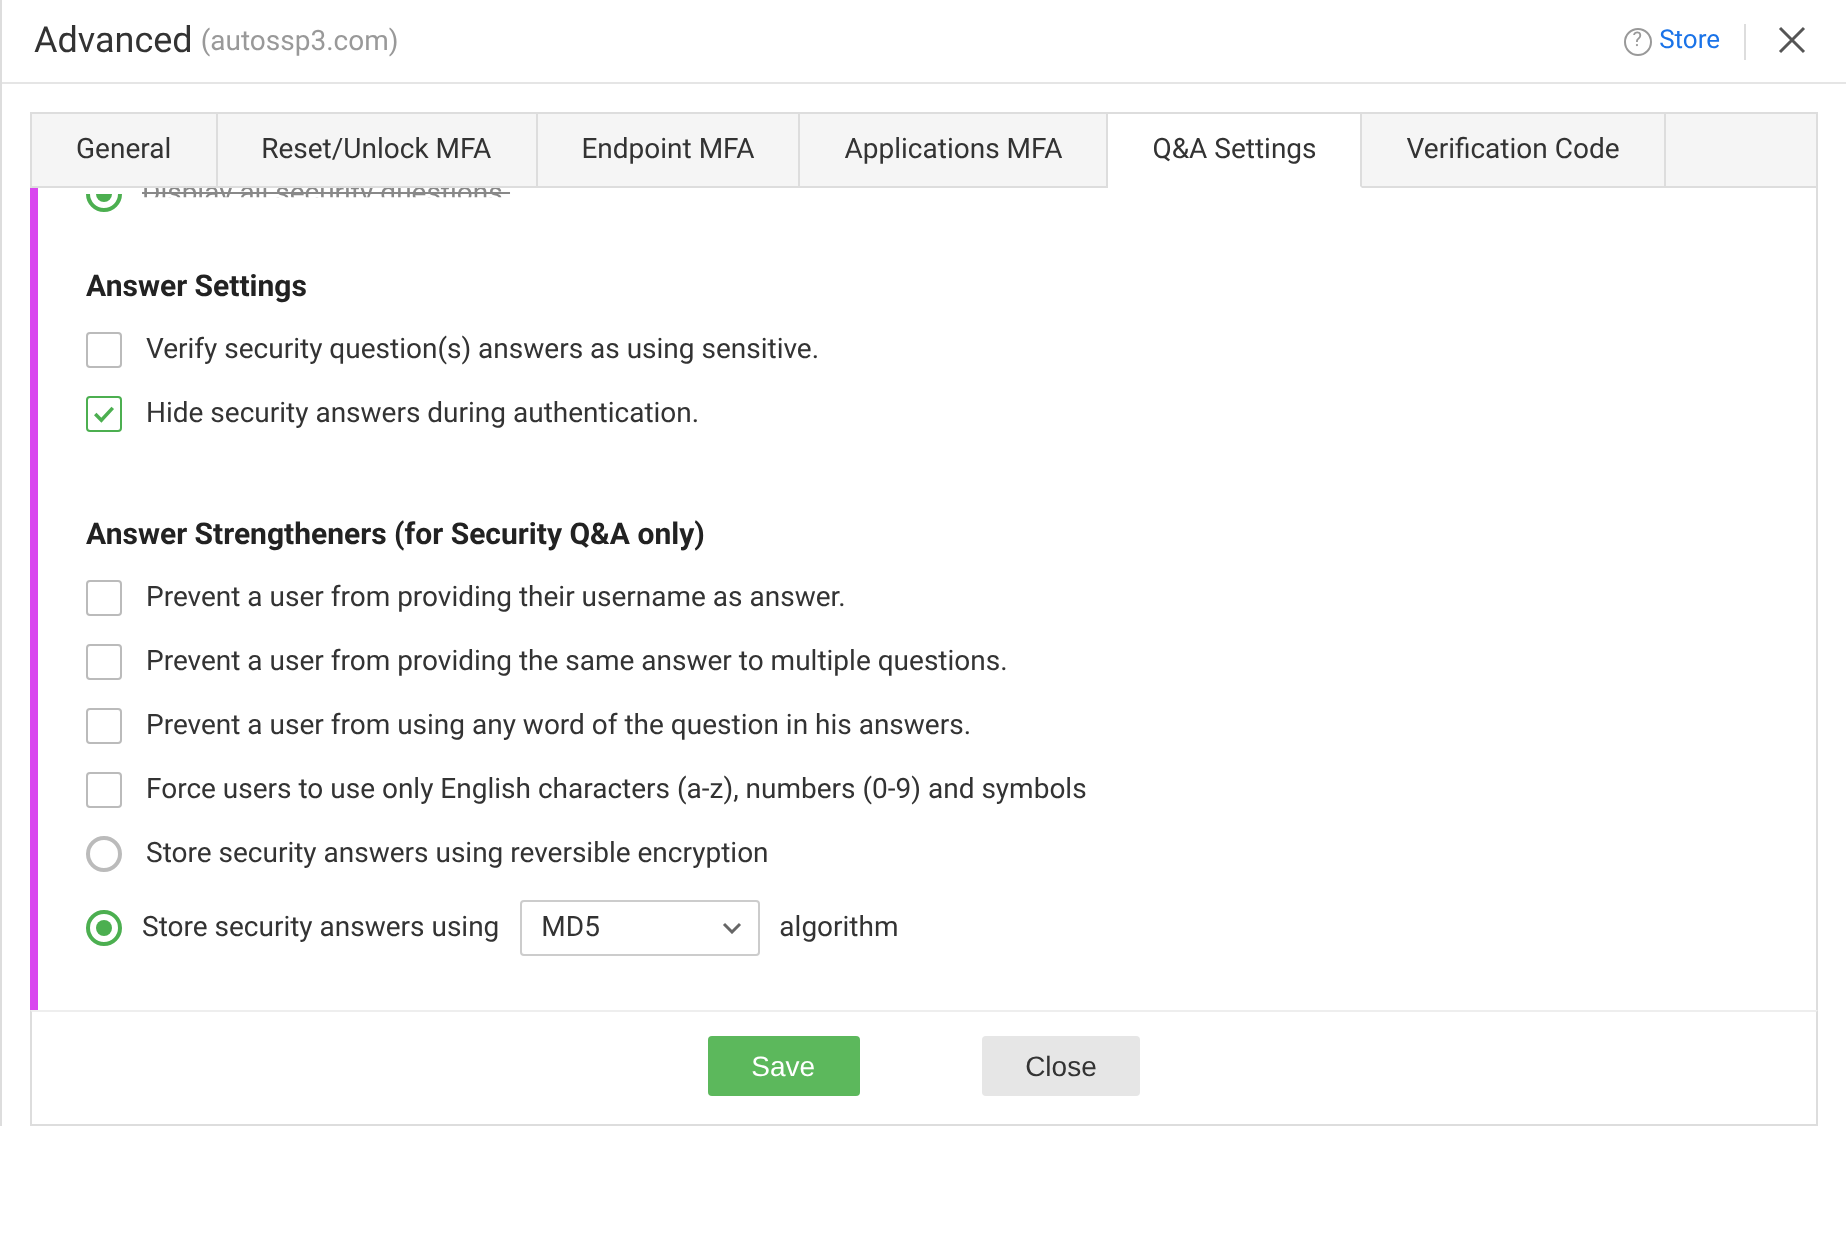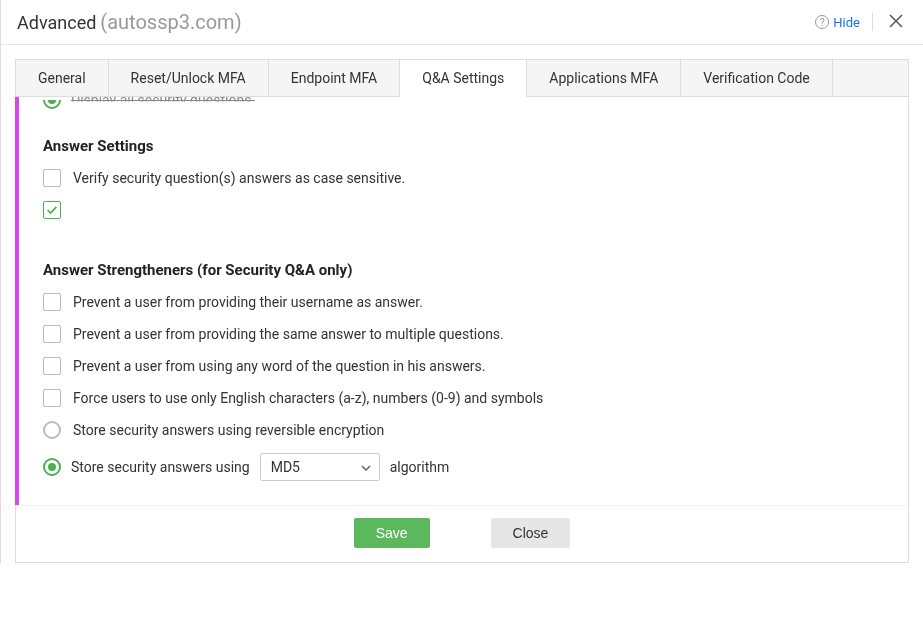--- a/index.html
+++ b/index.html
@@ -26,21 +26,21 @@
       align-items: center;
       padding: 10px 16px;
       border-bottom: 1px solid #e5e5e5;
     }
     .header-title {
       font-size: 18px;
       color: #333;
       font-weight: 400;
     }
     .header-sub {
-      font-size: 20px;
+      font-size: 14px;
       color: #999;
       margin-left: 4px;
       font-weight: 400;
     }
     .header-spacer { flex: 1; }
     .help-link {
       display: flex;
       align-items: center;
       gap: 4px;
       color: #1a73e8;
@@ -256,62 +256,63 @@
 <body>
 
 <div class="modal">
 
   <div class="header">
     <span class="header-title">Advanced</span>
     <span class="header-sub">(autossp3.com)</span>
     <div class="header-spacer"></div>
     <div class="help-link">
       <span class="help-icon">?</span>
-      <span>Hide</span>
+      <span>Store</span>
     </div>
     <div class="divider-v"></div>
     <button class="close-btn">
       <svg width="14" height="14" viewBox="0 0 14 14">
           <path d="M1 1 L13 13 M13 1 L1 13" stroke="#555" stroke-width="1.5" fill="none"></path>
         </svg>
     </button>
   </div>
 
   <div class="body-wrap">
 
     <div class="tabs">
       <div class="tab">General</div>
       <div class="tab">Reset/Unlock MFA</div>
       <div class="tab">Endpoint MFA</div>
+      <div class="tab">Applications MFA</div>
       <div class="tab active">Q&amp;A Settings</div>
-      <div class="tab">Applications MFA</div>
       <div class="tab">Verification Code</div>
       <div class="tabs-filler"></div>
     </div>
 
     <div class="content-scroll">
 
       <div class="cutoff-row">
         <span class="cutoff-radio"></span>
         <span class="cutoff-text">Display all security questions.</span>
       </div>
 
       <div class="section-heading">Answer Settings</div>
 
       <div class="opt-row">
         <span class="checkbox"></span>
-        <span class="opt-label">Verify security question(s) answers as case sensitive.</span>
+        <span class="opt-label">Verify security question(s) answers as using sensitive.</span>
       </div>
 
       <div class="opt-row">
         <span class="checkbox checked">
           <svg viewBox="0 0 16 16">
               <path d="M3 8 L6.5 11.5 L13 4.5" stroke="#4CAF50" stroke-width="2" fill="none"></path>
             </svg>
         </span>
+        <span class="opt-label">Hide security answers during authentication.</span>
       </div>
 
       <div class="section-gap"></div>
 
       <div class="section-heading">Answer Strengtheners (for Security Q&amp;A only)</div>
 
       <div class="opt-row">
         <span class="checkbox"></span>
         <span class="opt-label">Prevent a user from providing their username as answer.</span>
       </div>

